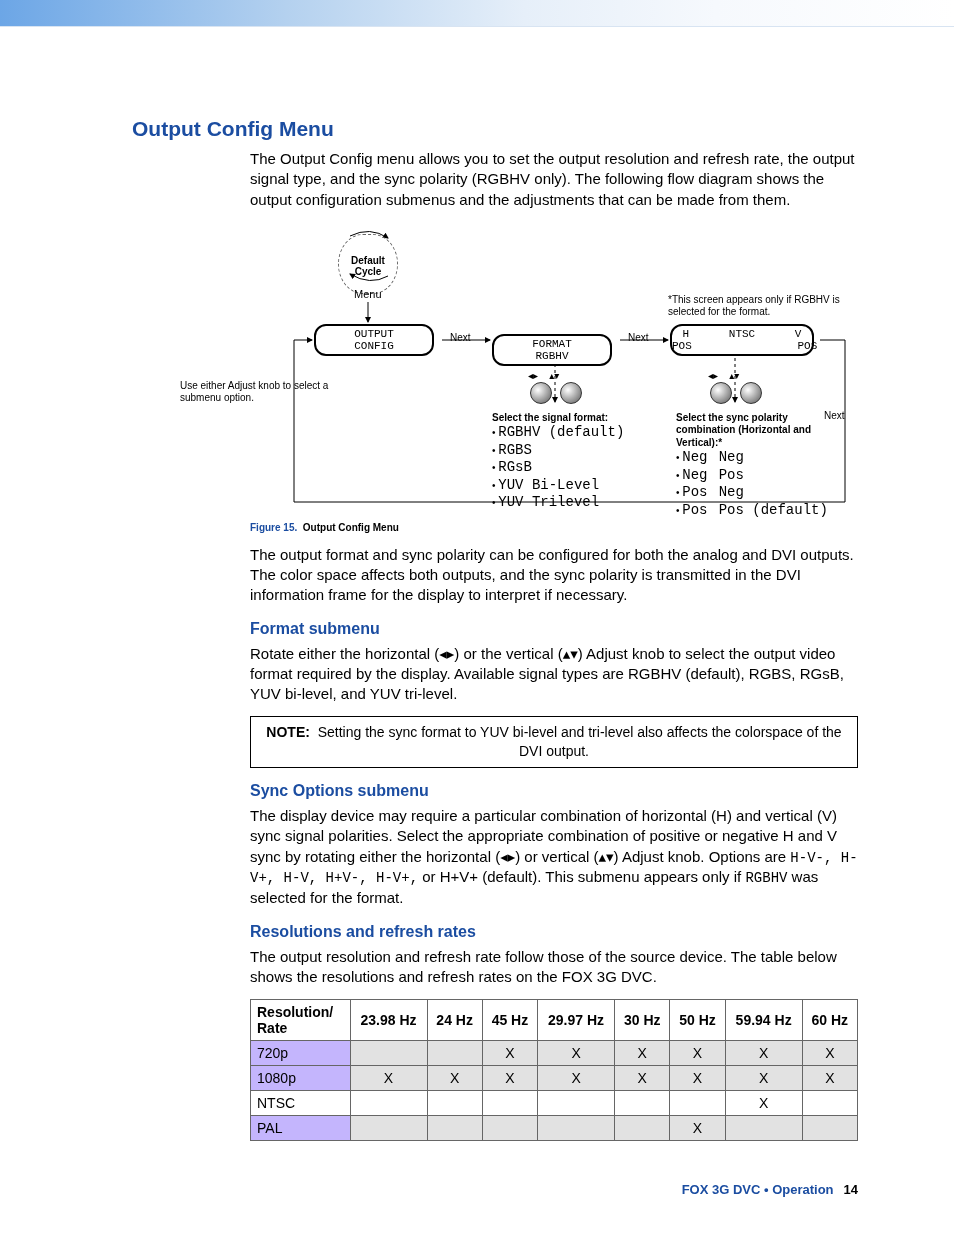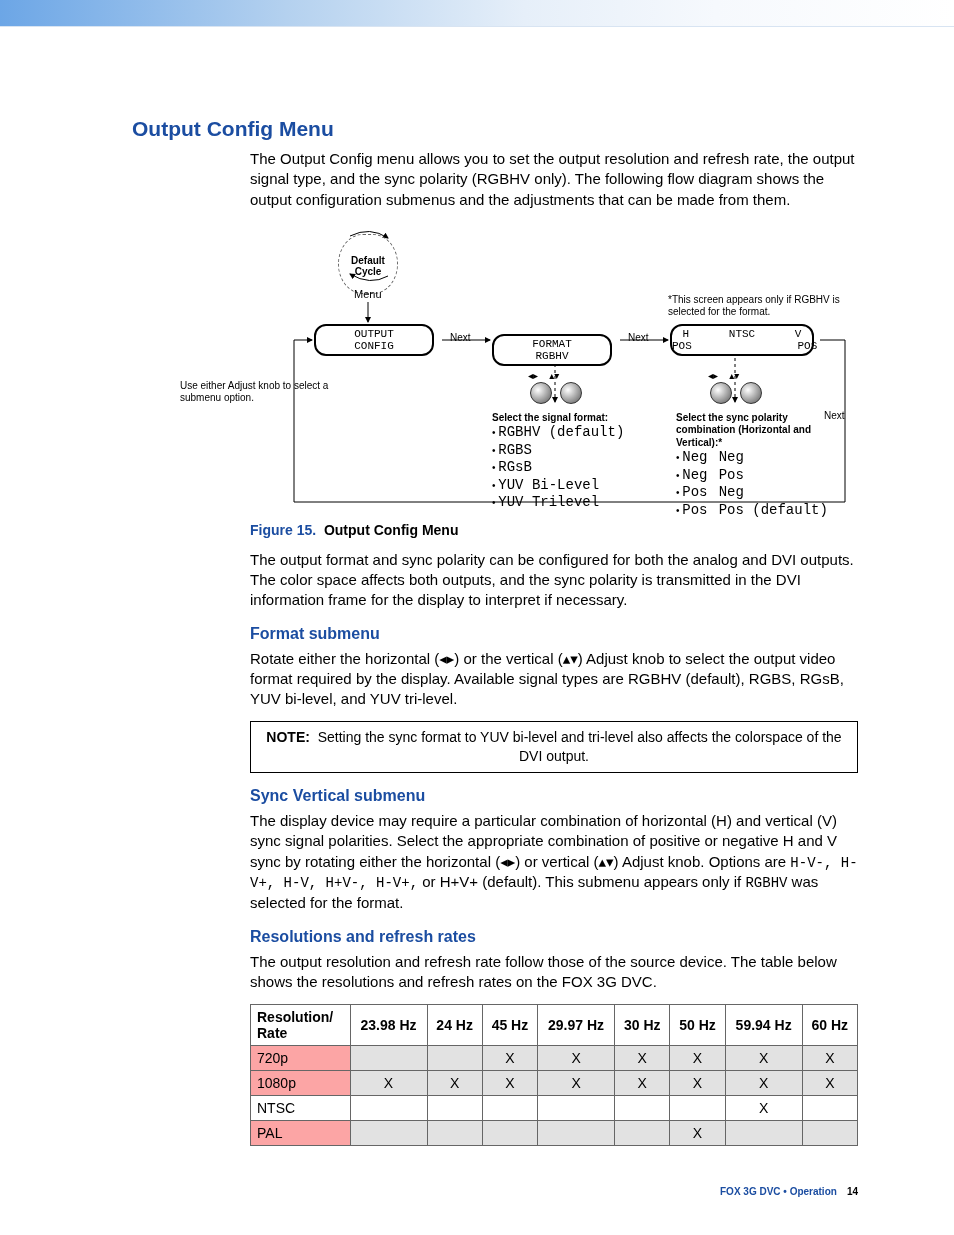--- a/index.html
+++ b/index.html
@@ -2,34 +2,34 @@
 <html><head>
 <meta charset="utf-8">
 <style>
   html,body{margin:0;padding:0;background:#fff;}
   body{width:954px;height:1235px;font-family:"Segoe UI",Arial,sans-serif;color:#000;position:relative;}
   .topbar{height:26px;background:linear-gradient(to right,#6ca6e6,#b4d1ef 30%,#e6eff9 55%,#f6f9fd 75%,#fff);border-bottom:1px solid #d8e4f2;}
   .page{padding:90px 96px 0 132px;}
   h1{font-family:"Segoe UI",Verdana,Arial,sans-serif;font-weight:800;font-size:21px;color:#1b4da1;margin:0 0 8px;}
   .indent{margin-left:118px;}
   p{margin:0 0 12px;line-height:1.35;font-size:15px;}
-  .figtitle{font-size:14px;margin:10px 0 12px;}
+  .figtitle{font-size:10px;margin:10px 0 12px;}
   .figtitle .figlabel{color:#1b4da1;font-weight:800;}
   .figtitle .figdesc{font-weight:700;}
   h2{font-family:"Segoe UI",Verdana,Arial,sans-serif;font-weight:800;font-size:16px;color:#1b4da1;margin:14px 0 6px;}
   .notebox{border:1px solid #000;padding:6px 10px;font-size:14px;line-height:1.35;margin:4px 0 14px;text-align:center;}
   .notebox .nlabel{font-weight:800;}
   .mono{font-family:"Courier New",monospace;font-size:14px;}
   table.res{border-collapse:collapse;width:100%;font-size:14px;margin-top:6px;}
   table.res th,table.res td{border:1px solid #666;padding:4px 6px;text-align:center;}
   table.res th{font-weight:700;background:#fff;}
   table.res td:first-child,table.res th:first-child{text-align:left;}
   table.res tr.gray td{background:#e2e2e2;}
-  table.res tr.gray td:first-child{background:#fca5a5;margin-top:12px;}
-  .footer{position:absolute;bottom:38px;right:96px;font-size:10px;}
+  table.res tr.gray td:first-child{background:#c4b5fd;margin-top:12px;}
+  .footer{position:absolute;bottom:38px;right:96px;font-size:13px;}
   .footer .ft{font-weight:800;color:#1b4da1;}
   .footer .pg{font-weight:700;margin-left:10px;}
   
   .diag{position:relative;height:290px;margin:4px 0 0 30px;font-size:11px;}
   .lcd{position:absolute;border:2px solid #000;border-radius:12px;background:#fff;text-align:center;padding:2px 0;font-family:"Courier New",monospace;}
   .lbl{position:absolute;font-family:Arial,sans-serif;}
   .knob{position:absolute;width:20px;height:20px;border-radius:50%;background:radial-gradient(circle at 35% 35%,#fff,#999 60%,#555);border:1px solid #333;}
   .tiny{font-size:10px;line-height:1.25;}
   .bold{font-weight:700;}
   .default-cycle{position:absolute;border:1px dashed #666;border-radius:50%/60%;width:58px;height:38px;text-align:center;font-size:10px;padding-top:20px;font-weight:700;}
@@ -112,21 +112,21 @@
     </div>
 
     <p>The output format and sync polarity can be configured for both the analog and DVI outputs. The color space affects both outputs, and the sync polarity is transmitted in the DVI information frame for the display to interpret if necessary.</p>
 
     <h2>Format submenu</h2>
     <p>Rotate either the horizontal (◂▸) or the vertical (▴▾) Adjust knob to select the output video format required by the display. Available signal types are RGBHV (default), RGBS, RGsB, YUV bi-level, and YUV tri-level.</p>
     <div class="notebox">
       <span class="nlabel">NOTE:</span>&nbsp;&nbsp;<span>Setting the sync format to YUV bi-level and tri-level also affects the colorspace of the DVI output.</span>
     </div>
 
-    <h2>Sync Vertical submenu</h2>
+    <h2>Sync Options submenu</h2>
     <p>
       <span>The display device may require a particular combination of horizontal (H) and vertical (V) sync signal polarities. Select the appropriate combination of positive or negative H and V sync by rotating either the horizontal (◂▸) or vertical (▴▾) Adjust knob. Options are </span><span class="mono">H-V-, H-V+, H-V, H+V-, H-V+,</span><span> or H+V+ (default). This submenu appears only if </span><span class="mono">RGBHV</span><span> was selected for the format.</span>
     </p>
 
     <h2>Resolutions and refresh rates</h2>
     <p>The output resolution and refresh rate follow those of the source device. The table below shows the resolutions and refresh rates on the FOX 3G DVC.</p>
 
     <table class="res">
       <thead>
           <tr id="thead-row">

